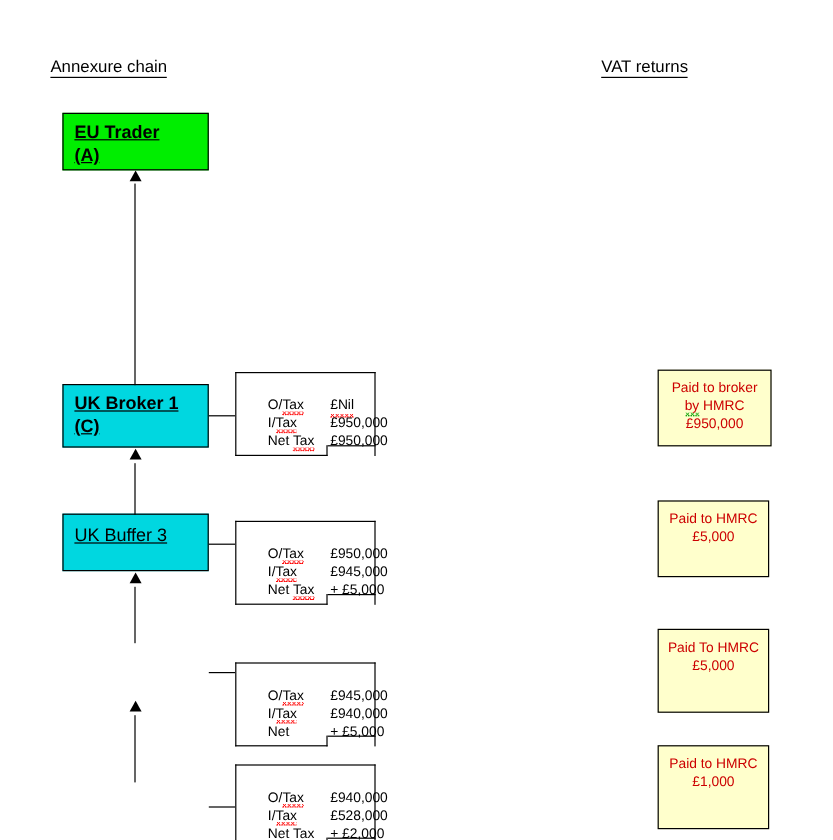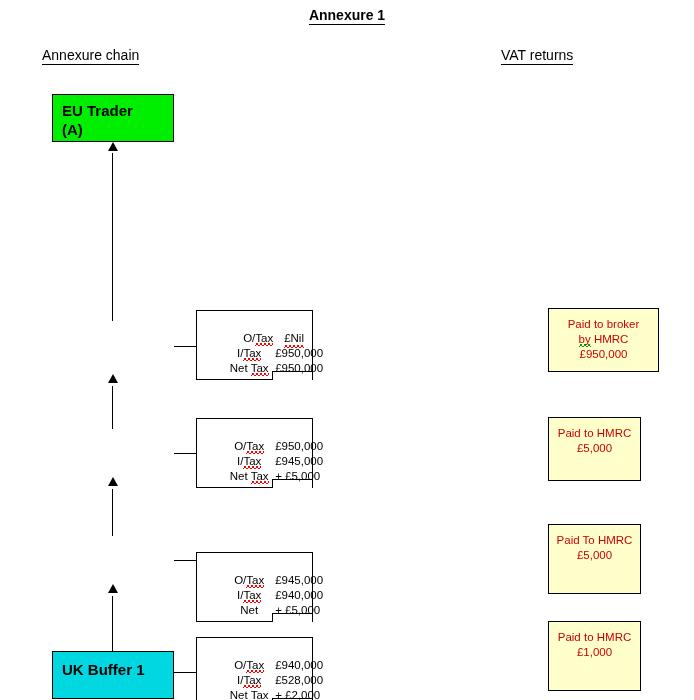--- a/index.html
+++ b/index.html
@@ -30,20 +30,21 @@
 
   
   .entity{
     position:absolute;
     border:1px solid #000;
     box-sizing:border-box;
     color:#000;
     font-size:15px;
     line-height:19px;
     padding:6px 16px 0 9px;
+    text-decoration:underline;
   }
   .entity.green{background:#00ee00;}
   .entity.cyan{background:#00d7e0;}
   .entity.bold{font-weight:bold;}
   .entity .l2{display:block;}
 
   #box-eu-trader   {left:52px;top:94px; width:122px;height:48px;}
   #box-uk-broker-1 {left:52px;top:320px;width:122px;height:53px;}
   #box-uk-buffer-3 {left:52px;top:428px;width:122px;height:48px;}
   #box-uk-buffer-2 {left:52px;top:535px;width:122px;height:48px;}
@@ -68,26 +69,26 @@
     position:absolute;background:#000;
   }
   .detail .edge-t {left:0;top:0;right:0;height:1px;}
   .detail .edge-l {left:0;top:0;bottom:0;width:1px;}
   .detail .edge-r {right:0;top:0;bottom:0;width:1px;}
   
   .detail .edge-b1{left:0;bottom:0;width:66%;height:1px;}
   .detail .edge-b2{right:0;bottom:8px;width:34%;height:1px;}
   .detail .edge-step{right:34%;bottom:0;width:1px;height:9px;}
 
-  .detail .row{position:relative;white-space:pre;line-height:15px;height:15px;text-align:center;}
+  .detail .row{position:relative;white-space:pre;line-height:15px;height:15px;}
   .detail .lab{display:inline-block;width:52px;}
   .detail .val{display:inline-block;}
 
   #detail-broker-1{left:196px;top:310px;width:117px;height:70px;}
-  #detail-buffer-3{left:196px;top:418px;width:117px;height:70px;}
+  #detail-buffer-3{left:196px;top:434px;width:117px;height:70px;}
   #detail-buffer-2{left:196px;top:552px;width:117px;height:70px;}
   #detail-buffer-1{left:196px;top:637px;width:117px;height:70px;}
 
   
   .sq{
     position:relative;
     background-repeat:repeat-x;
     background-position:left bottom;
     padding-bottom:2px;
   }
@@ -109,62 +110,63 @@
     position:absolute;
     background:#ffffcc;
     border:1px solid #000;
     box-sizing:border-box;
     color:#cc0000;
     font-size:11.5px;
     line-height:15px;
     text-align:center;
     padding-top:8px;
   }
-  #vat-broker-1{left:548px;top:308px;width:111px;height:64px;}
+  #vat-broker-1{left:548px;top:308px;width:95px;height:64px;}
   #vat-buffer-3{left:548px;top:417px;width:93px;height:64px;}
   #vat-buffer-2{left:548px;top:524px;width:93px;height:70px;}
   #vat-buffer-1{left:548px;top:621px;width:93px;height:70px;}
 
   
   .vline{position:absolute;width:1px;background:#000;}
   .hline{position:absolute;height:1px;background:#000;}
   .arrowhead{
     position:absolute;width:0;height:0;
     border-left:5px solid transparent;
     border-right:5px solid transparent;
     border-bottom:9px solid #000;
   }
 </style>
 </head>
 <body>
 
 <div class="canvas">
 
-  <div class="doc-title" id="doc-title">
-    <span>Annexure 1</span>
-  </div>
 
   <div class="col-head" id="head-defaulter">
     <span>Annexure chain</span>
   </div>
   <div class="col-head" id="head-vat">
     <span>VAT returns</span>
   </div>
 
   <div class="entity green bold" id="box-eu-trader">
     <span class="l1">EU Trader</span>
     <span class="l2">(A)</span>
   </div>
 
-
-
-
-  <div class="entity cyan single bold" id="box-uk-buffer-1">
-    <span class="l1">UK Buffer 1</span>
-  </div>
+  <div class="entity cyan bold" id="box-uk-broker-1">
+    <span class="l1">UK Broker 1</span>
+    <span class="l2">(C)</span>
+  </div>
+
+  <div class="entity cyan single" id="box-uk-buffer-3">
+    <span class="l1">UK Buffer 3</span>
+  </div>
+
+
 
   <div class="vline" style="left:112px;top:596px;height:56px;"></div>
   <div class="arrowhead" style="left:108px;top:584px;"></div>
 
   <div class="vline" style="left:112px;top:489px;height:47px;"></div>
   <div class="arrowhead" style="left:108px;top:477px;"></div>
 
   <div class="vline" style="left:112px;top:386px;height:43px;"></div>
   <div class="arrowhead" style="left:108px;top:374px;"></div>
 

